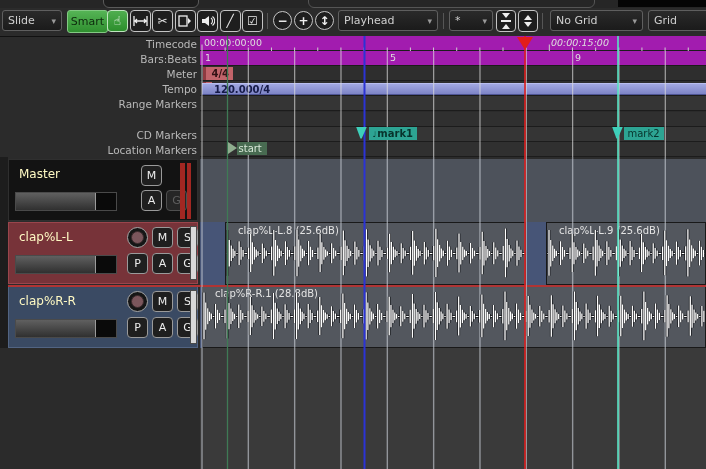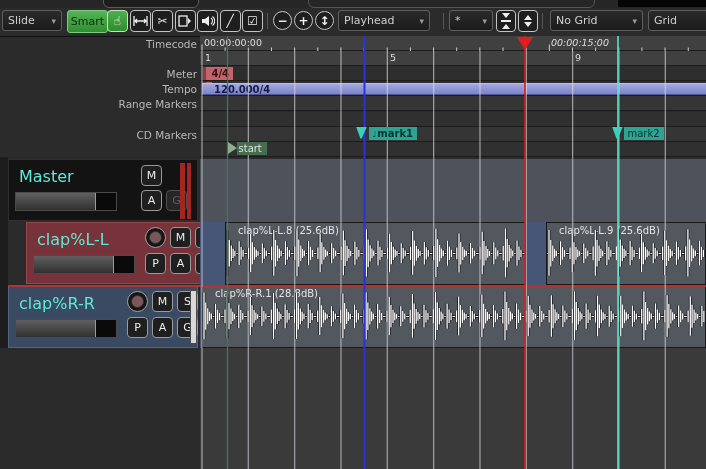--- a/index.html
+++ b/index.html
@@ -26,21 +26,21 @@
   .stackbtn{position:absolute;top:2px;width:20px;height:22px;border:1.4px solid #c4c4c4;border-radius:4px;background:#1e1e1e;
          display:flex;flex-direction:column;align-items:center;justify-content:center;gap:2px;box-sizing:border-box;}
   .tri-up{width:0;height:0;border-left:4px solid transparent;border-right:4px solid transparent;border-bottom:5px solid #eee;}
   .tri-dn{width:0;height:0;border-left:4px solid transparent;border-right:4px solid transparent;border-top:5px solid #eee;}
   .midbar{width:10px;height:1.5px;background:#eee;}
   
   .ruler-labels{position:absolute;left:0;top:36px;width:200px;height:121px;background:#2b2b2b;border-top:1px solid #111;}
   .rlabel{position:absolute;left:0;width:197px;height:15.1px;color:#b8b8b8;font-size:10.5px;text-align:right;line-height:15px;
           white-space:nowrap;overflow:hidden;}
   .rrow{position:absolute;left:200px;width:506px;height:15.1px;border-bottom:1px solid #1c1c1c;box-sizing:border-box;}
-  .row-dark{background:#404040;text-align:center;}
+  .row-dark{background:#a21caf;text-align:center;}
   .row-mid{background:#2e2e2e;}
   .row-lite{background:#353535;}
   .row-lite2{background:#303030;}
   .tc-label{position:absolute;top:1px;color:#dedede;font-size:9.5px;white-space:nowrap;}
   .bar-num{position:absolute;top:1px;color:#dedede;font-size:9.5px;}
   .meter-flag{position:absolute;height:13px;background:#c2646a;color:#331114;font-size:10px;font-weight:bold;
           line-height:13px;padding:0 4px 0 6px;border-left:3px solid #8f3a40;clip-path:polygon(0 0,100% 0,100% 100%,0 100%);}
   .tempo-flag{position:absolute;width:9px;height:12px;background:#c2646a;border-left:3px solid #8f3a40;box-sizing:border-box;}
   .tempo-bar{position:absolute;height:11.5px;background:linear-gradient(#a2a8e2,#7d84c6);border-top:1px solid #b9bef0;
           border-bottom:1px solid #4e5494;color:#161b49;font-size:10px;font-weight:bold;line-height:11px;padding-left:12px;box-sizing:border-box;}
@@ -50,23 +50,23 @@
   .cd-label .note{font-size:8px;margin-right:1px;}
   .start-flag{position:absolute;display:flex;align-items:center;height:13.5px;}
   .start-tri{width:0;height:0;border-top:6.5px solid transparent;border-bottom:6.5px solid transparent;border-left:9px solid #8fae8f;}
   .start-box{height:13.5px;background:#486b51;color:#d8e8d8;font-size:10px;line-height:13.5px;padding:0 5px 0 2px;}
   .playhead-tri{position:absolute;width:0;height:0;border-left:8px solid transparent;border-right:8px solid transparent;border-top:13px solid #e21d1d;}
   
   .left-panel{position:absolute;left:0;top:157px;width:200px;height:312px;background:#2b2b2b;}
   .left-strip{position:absolute;left:0;top:157px;width:8px;height:191px;background:#1d1d1d;}
   .thead{position:absolute;left:8px;width:190px;height:62px;box-sizing:border-box;}
   .thead.master{background:#131313;border:1px solid #2f2f2f;}
-  .thead.red{background:#773339;border:1.5px solid #9a454c;margin-left:18px;}
+  .thead.red{background:#773339;border:1.5px solid #9a454c;}
   .thead.blue{background:#3a4a63;border:1.5px solid #526482;}
-  .tname{position:absolute;left:10px;top:7px;color:#5eead4;font-size:16px;}
+  .tname{position:absolute;left:10px;top:7px;color:#fef9c3;font-size:12px;}
   .fader{position:absolute;left:6px;top:32px;width:102px;height:19px;background:#0a0a0a;border:1px solid #4a4a4a;box-sizing:border-box;}
   .fader .fill{position:absolute;left:0;top:0;height:100%;width:80%;background:linear-gradient(#606060,#303030);border-right:1px solid #9a9a9a;box-sizing:border-box;}
   .hbtn{position:absolute;width:21px;height:21px;border:1.3px solid #9a9a9a;border-radius:4px;background:#1f1f1f;color:#ececec;
         font-size:11px;display:flex;align-items:center;justify-content:center;box-sizing:border-box;}
   .hbtn.dim{color:#5e5e5e;border-color:#4f4f4f;background:#262626;}
   .recbtn{position:absolute;width:21px;height:21px;border:1.3px solid #a5a5a5;border-radius:50%;background:#161616;box-sizing:border-box;
         display:flex;align-items:center;justify-content:center;}
   .recdot{width:11px;height:11px;border-radius:50%;background:#7b565c;border:1px solid #3a2a2c;}
   .meterbar{position:absolute;background:#d9d9d9;border:1px solid #4a4a4a;box-sizing:border-box;}
   .redmeter{position:absolute;width:4.5px;background:#a22722;}
@@ -130,21 +130,21 @@
     <div class="sep" style="left:267px;"></div>
     <div class="circbtn" style="left:273px;">
       <span>−</span>
     </div>
     <div class="circbtn" style="left:294px;">
       <span>+</span>
     </div>
     <div class="circbtn" style="left:315px;">
       <span>↕</span>
     </div>
-    <div class="combo" style="left:338px;width:92px;">
+    <div class="combo" style="left:338px;width:100px;">
       <span>Playhead</span>
       <span class="arr">▾</span>
     </div>
     <div class="sep" style="left:443px;"></div>
     <div class="combo" style="left:449px;width:44px;">
       <span>*</span>
       <span class="arr">▾</span>
     </div>
     <div class="stackbtn" style="left:496px;">
       <div class="tri-dn"></div>
@@ -160,24 +160,26 @@
       <span>No Grid</span>
       <span class="arr">▾</span>
     </div>
     <div class="combo" style="left:648px;width:75px;">
       <span>Grid</span>
     </div>
   </div>
 
   <div class="ruler-labels">
     <div class="rlabel" style="top:0px;">Timecode</div>
+    <div class="rlabel" style="top:15.1px;">Bars:Beats</div>
     <div class="rlabel" style="top:45.3px;">Tempo</div>
     <div class="rlabel" style="top:30.2px;">Meter</div>
     <div class="rlabel" style="top:60.4px;text-align:right;">Range Markers</div>
     <div class="rlabel" style="top:90.6px;">CD Markers</div>
+    <div class="rlabel" style="top:105.7px;">Location Markers</div>
   </div>
 
   <div class="rrow row-dark" style="top:36px;">
     <span class="tc-label" id="tc0" style="left: 4px;">00:00:00:00</span>
     <span class="tc-label" id="tc1" style="left: 351px; font-style: italic;">00:00:15:00</span>
   </div>
   <div class="rrow row-dark" style="top:51.1px;">
     <span class="bar-num" id="bn0" style="left: 5px;">1</span>
     <span class="bar-num" id="bn1" style="left: 190px;">5</span>
     <span class="bar-num" id="bn2" style="left: 375px;">9</span>

